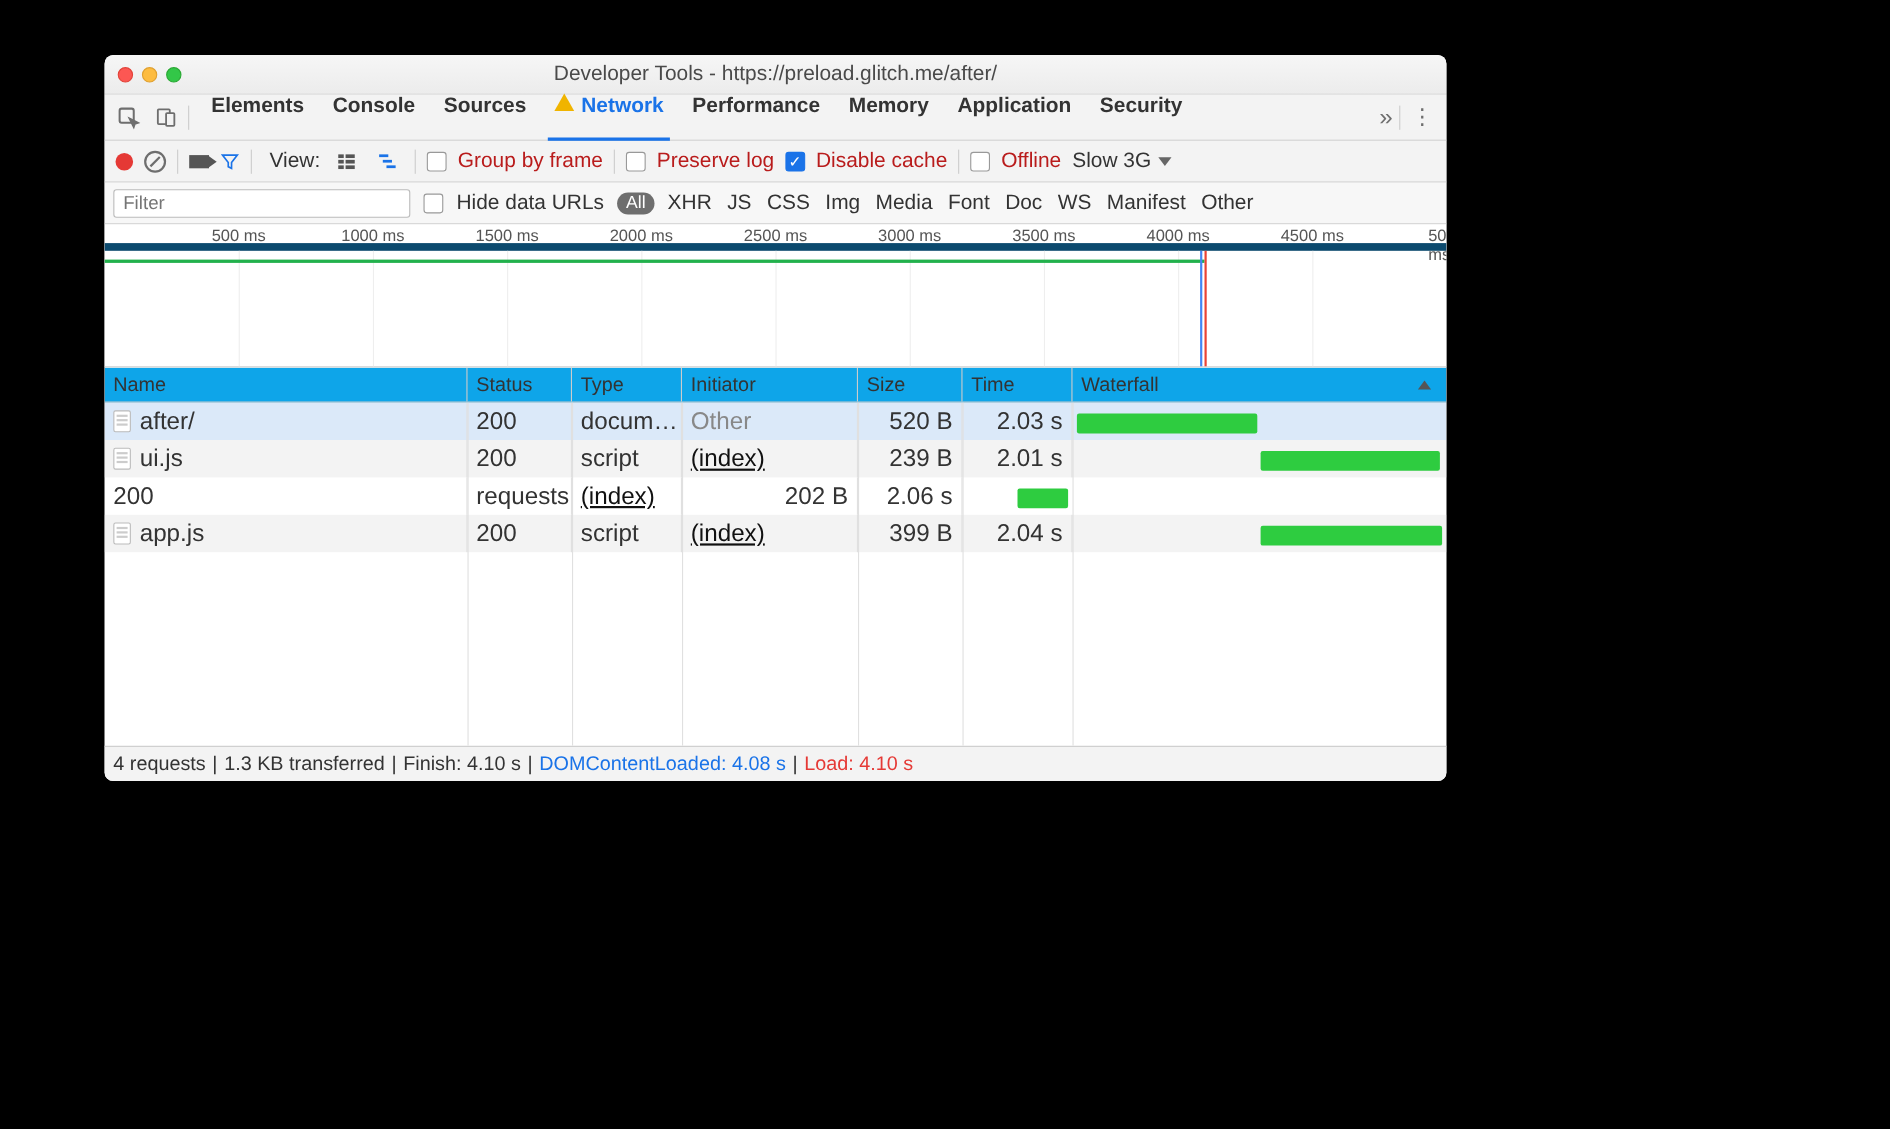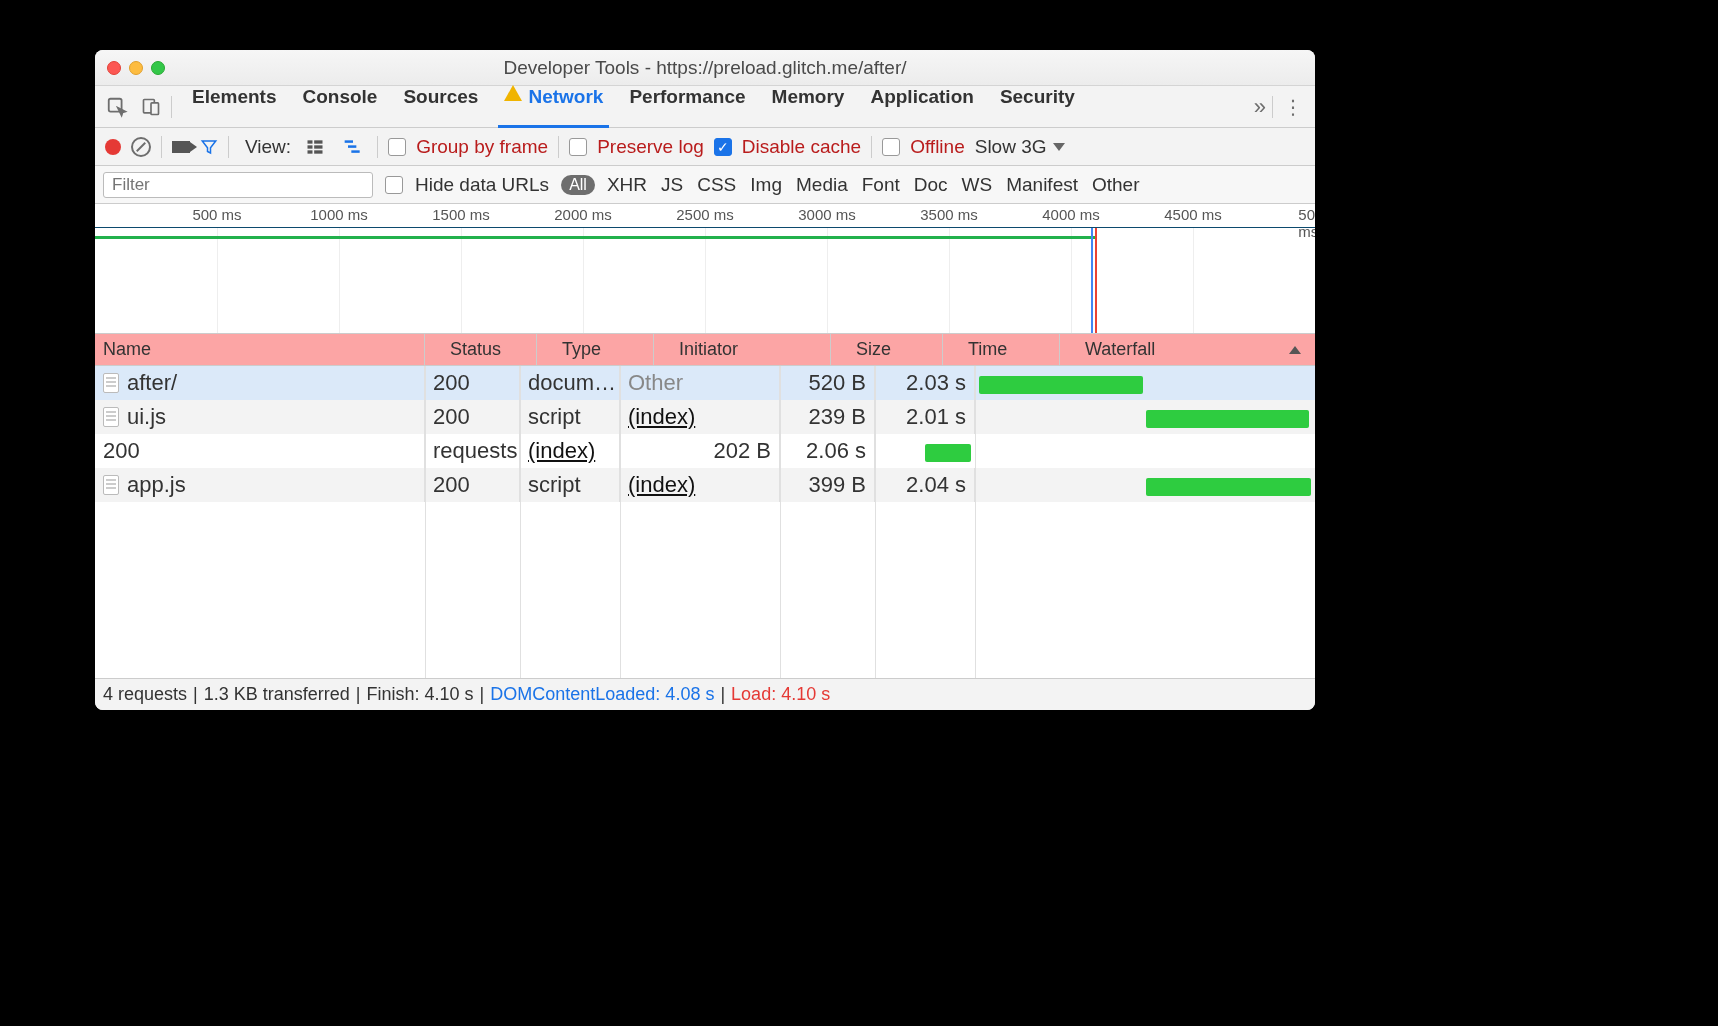--- a/index.html
+++ b/index.html
@@ -108,34 +108,34 @@
     padding:0 8px;font-size:17px;color:#999;
   }
   .pill{
     background:#6e6e6e;color:#fff;border-radius:10px;padding:1px 8px;font-size:16px;
   }
   .ftitem{color:#333;}
   
   .overview{
     height:130px;border-bottom:1px solid #ccc;background:#fff;position:relative;
   }
-  .ov-ticks{position:absolute;left:0;right:0;top:0;height:24px;border-bottom:1px solid #0c4a6e;display:flex;}
+  .ov-ticks{position:absolute;left:0;right:0;top:0;height:24px;border-bottom:7px solid #0c4a6e;display:flex;}
   .ov-tick{position:absolute;top:2px;font-size:15px;color:#555;transform:translateX(-50%);}
   .ov-body{position:absolute;left:0;right:0;top:24px;bottom:0;}
   .ov-grid{position:absolute;top:0;bottom:0;width:1px;background:#eee;}
   .ov-greenline{position:absolute;left:0;height:3px;background:#22b14c;top:8px;}
   .ov-vblue{position:absolute;top:0;bottom:0;width:2px;background:#4285f4;}
   .ov-vred{position:absolute;top:0;bottom:0;width:2px;background:#ea4335;}
   
   .tbl{flex:1;display:flex;flex-direction:column;overflow:hidden;}
   .tbl-head, .tbl-row{
     display:grid;
     grid-template-columns: 330px 95px 100px 160px 95px 100px 1fr;
   }
-  .tbl-head{height:32px;background:#fca5a5;border-bottom:1px solid #ccc;gap:17px;}
+  .tbl-head{height:32px;background:#0ea5e9;border-bottom:1px solid #ccc;}
   .th{padding:4px 8px;border-right:1px solid #ccc;font-size:18px;color:#333;display:flex;align-items:center;white-space:nowrap;overflow:hidden;text-overflow:ellipsis;}
   .th:last-child{border-right:none;justify-content:space-between;}
   .sort-tri{display:inline-block;width:0;height:0;border-left:6px solid transparent;border-right:6px solid transparent;border-bottom:8px solid #555;margin-right:6px;}
   .tbl-body{flex:1;overflow:auto;position:relative;}
   .tbl-row{height:34px;}
   .tbl-row:nth-child(odd){background:#f3f3f3;}
   .tbl-row.selected{background:#dbe9f9;}
   .td{padding:4px 8px;border-right:1px solid #e0e0e0;display:flex;align-items:center;white-space:nowrap;overflow:hidden;text-overflow:ellipsis;font-size:22px;}
   .td:last-child{border-right:none;padding:4px;}
   .td.right{justify-content:flex-end;}

